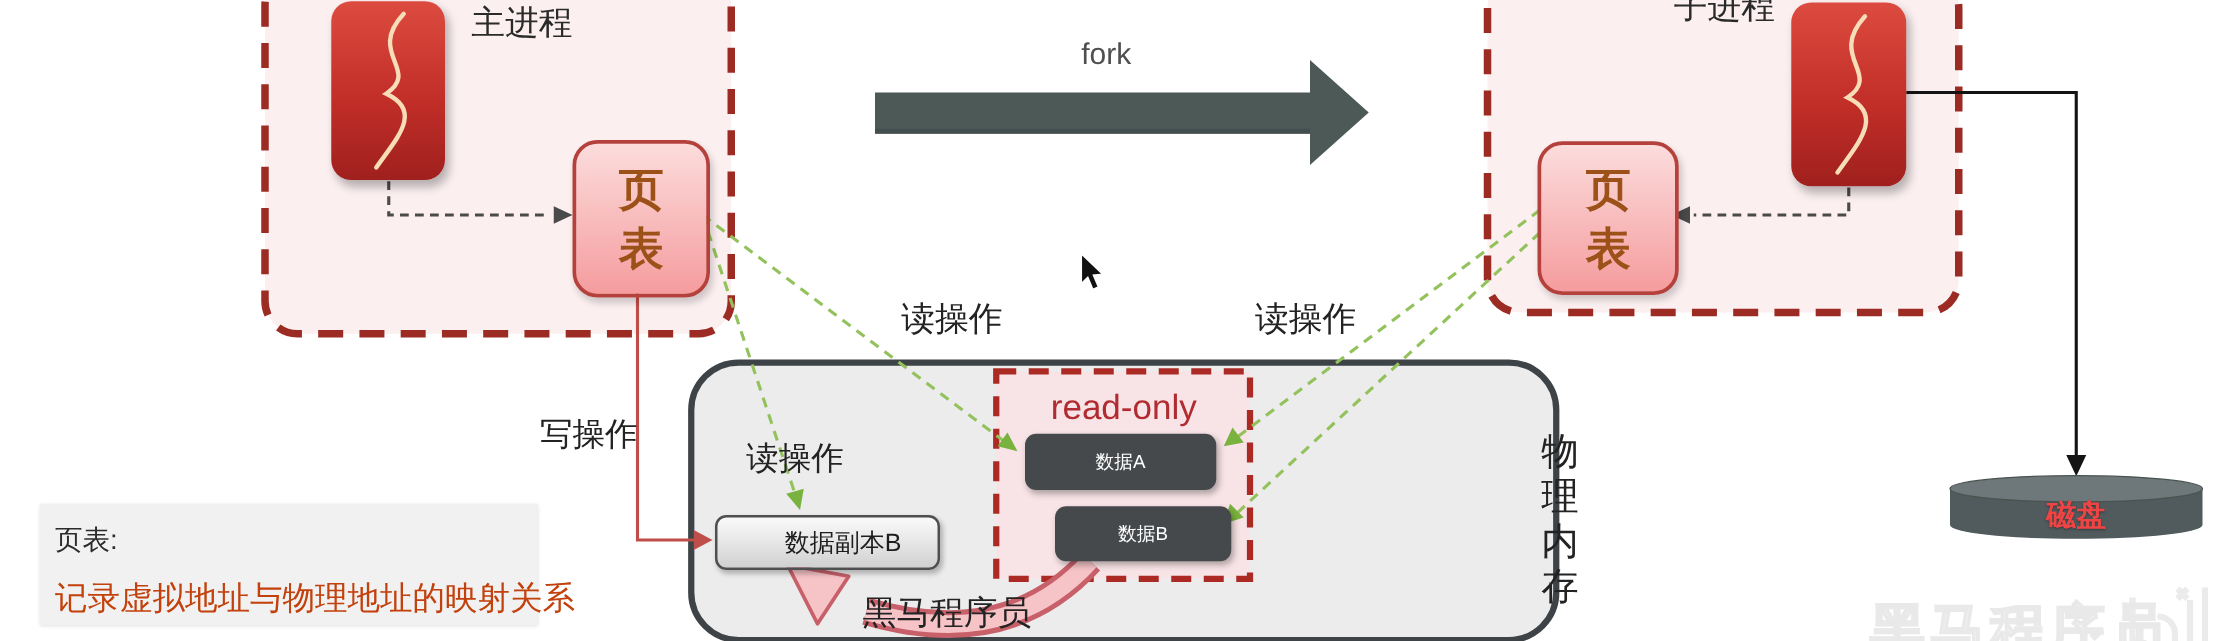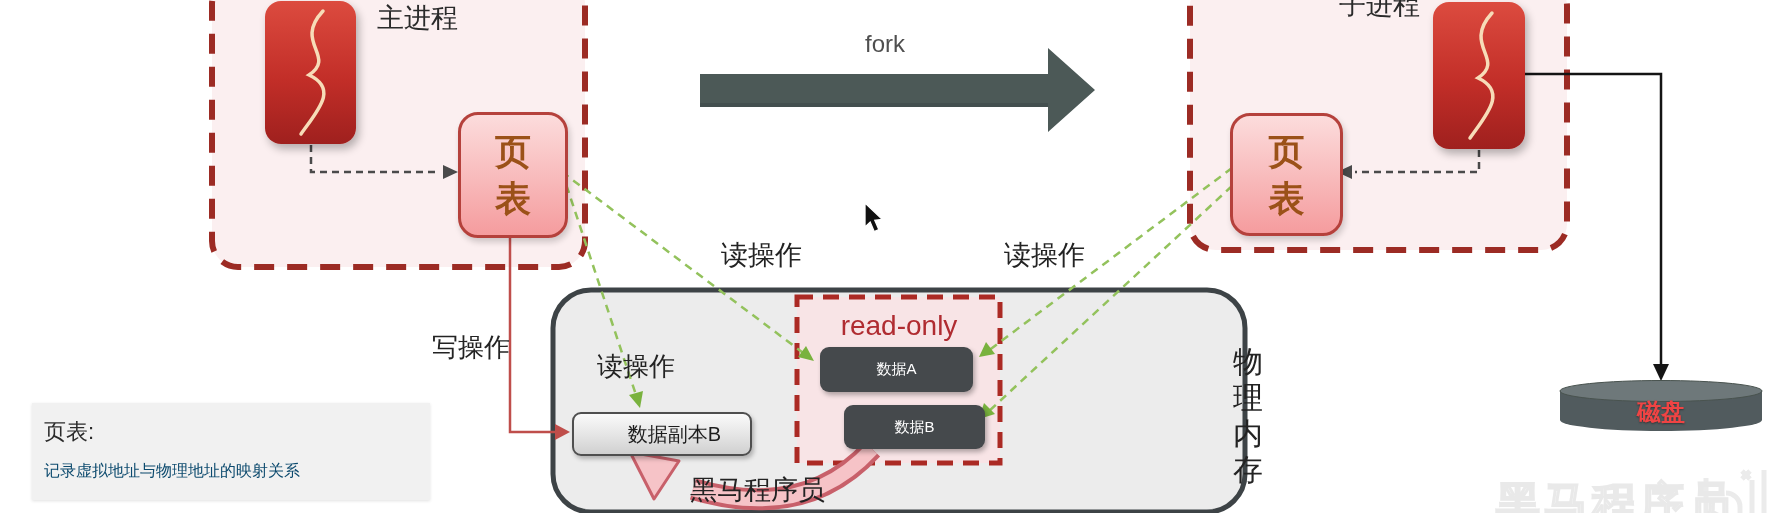--- a/index.html
+++ b/index.html
@@ -34,21 +34,21 @@
     box-shadow:2px 3px 4px rgba(0,0,0,.25);
     padding-left:25px;
   }
   .op{font-size:26px;color:#232323;}
   .readonly-lbl{font-size:28px;color:#b02c31;text-align:center;}
   .vert{width:36px;font-size:30px;line-height:36px;word-break:break-all;text-align:center;color:#232323;}
   .rdb{font-size:23px;line-height:29px;color:#101010;}
   .disk-lbl{font-size:24px;font-weight:bold;color:#ef4444;text-align:center;text-shadow:0 1px 2px rgba(0,0,0,.4);}
   .note{background:#f1f1f1;box-shadow:0 1px 3px rgba(0,0,0,.12);}
   .note .t{position:absolute;left:12px;top:14px;font-size:22px;color:#2b2b2b;}
-  .note .b{position:absolute;left:12px;top:58px;font-size:16px;color:#0c4a6e;}
+  .note .b{position:absolute;left:12px;top:58px;font-size:26px;color:#c2410c;}
   .fork-lbl{font-size:24px;color:#4f4f4f;text-align:center;}
   .copy-lbl{font-size:26px;color:#2c2c2c;text-align:center;}
   .wm{
     font-size:44px;font-weight:bold;letter-spacing:4px;color:transparent;
     -webkit-text-stroke:1.6px #e9e9e9;
   }
   @supports not (-webkit-text-stroke:1px black){ .wm{color:#eeeeee;} }
 </style>
 </head>
 <body>

